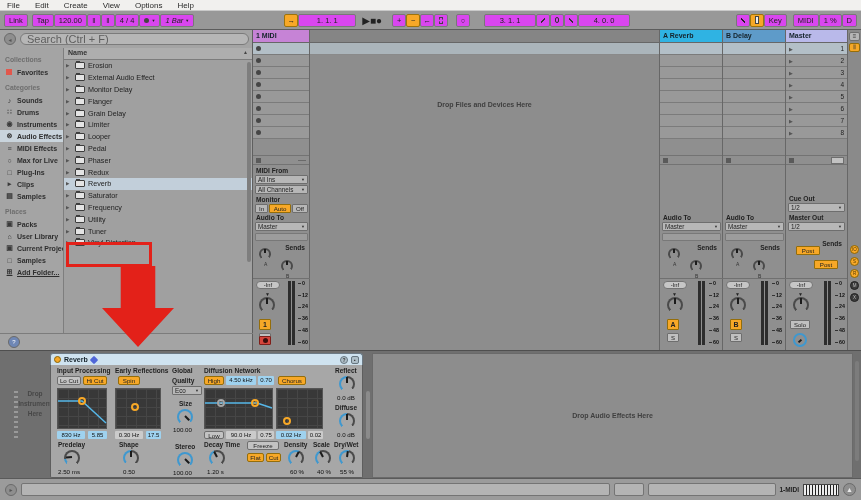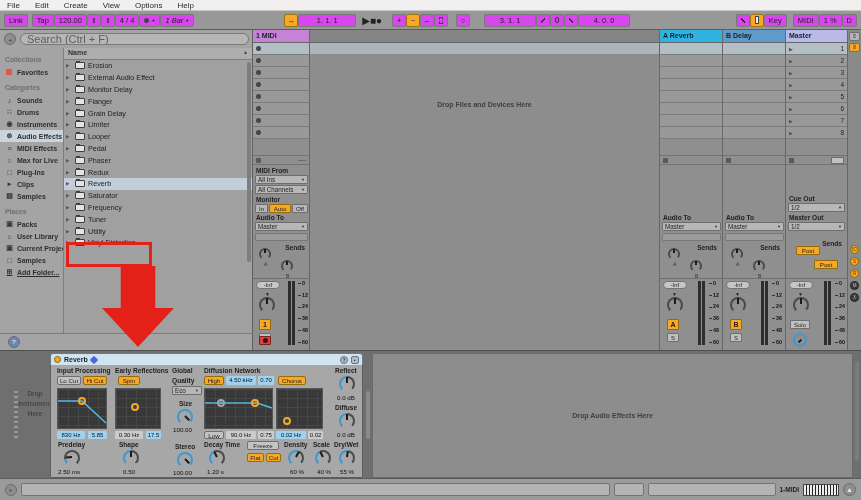--- a/index.html
+++ b/index.html
@@ -333,26 +333,26 @@
           <span>Saturator</span>
         </div>
       <div class="brow">
           <span class="disc">▶</span>
           <span class="fold"></span>
           <span>Frequency</span>
         </div>
       <div class="brow">
           <span class="disc">▶</span>
           <span class="fold"></span>
+          <span>Utility</span>
+        </div>
+      <div class="brow">
+          <span class="disc">▶</span>
+          <span class="fold"></span>
           <span>Tuner</span>
-        </div>
-      <div class="brow">
-          <span class="disc">▶</span>
-          <span class="fold"></span>
-          <span>Utility</span>
         </div>
       <div class="brow">
           <span class="disc">▶</span>
           <span class="fold"></span>
           <span>Vinyl Distortion</span>
         </div>
       <div class="lscroll"></div>
     </div>
     <div class="bfoot">
         <span class="circ" style="background:#6f87b5;color:#fff">?</span>

